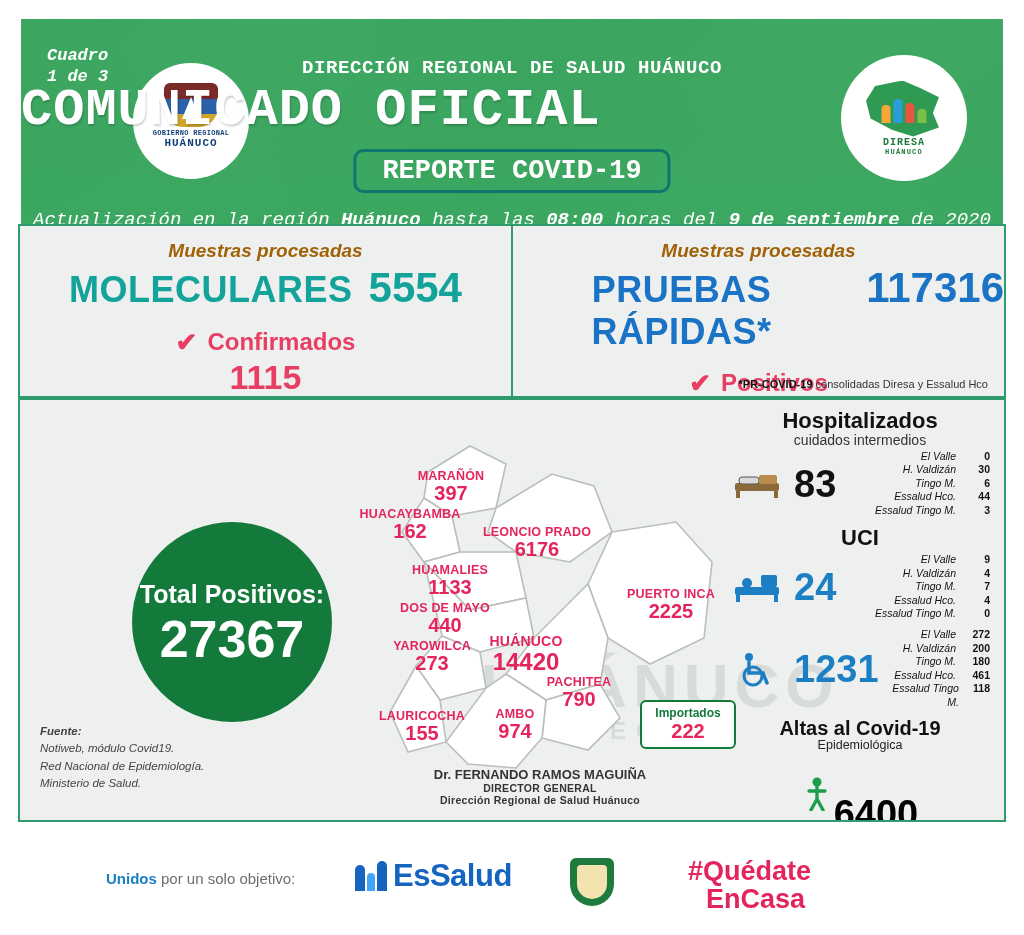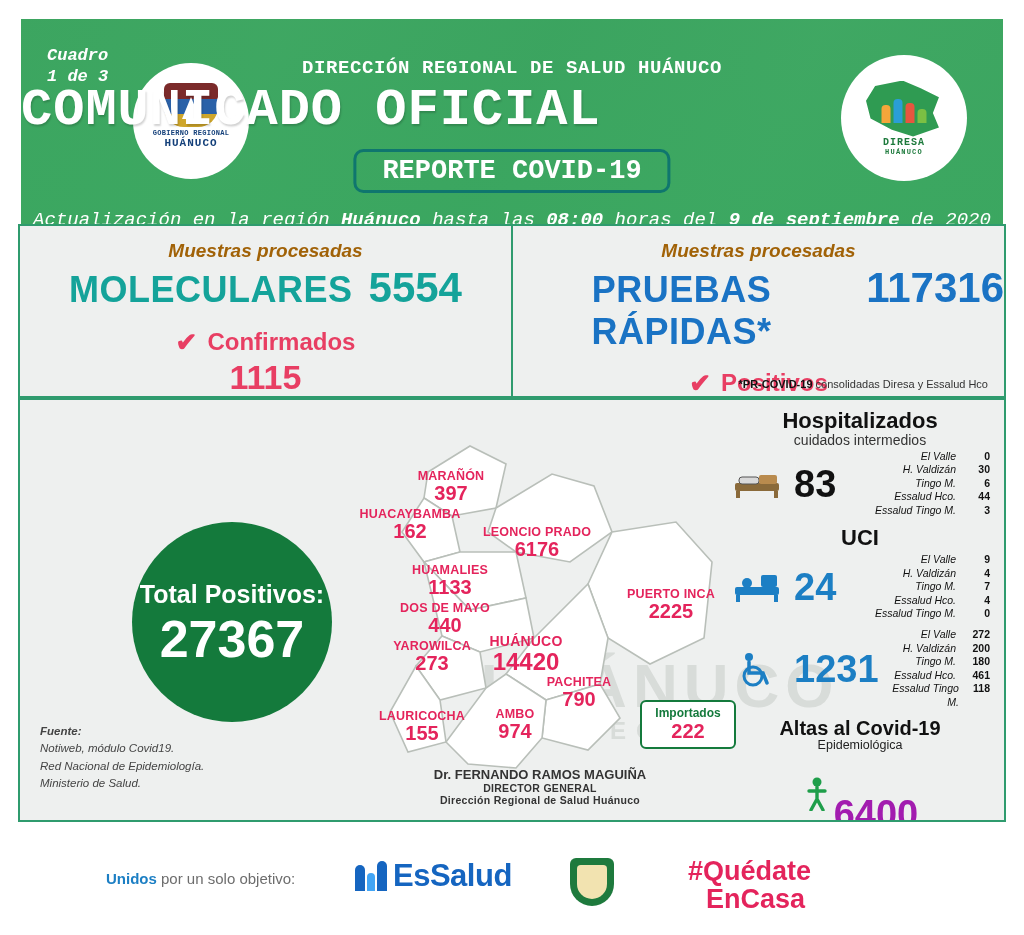--- a/index.html
+++ b/index.html
@@ -176,21 +176,21 @@
 
   
   .rstats { position:absolute; right:14px; top:8px; width:260px; }
   .block { position:relative; margin-bottom:8px; }
   .b-title { text-align:center; font-weight:bold; font-size:22px; color:#111; }
   .b-sub { text-align:center; font-size:14px; color:#333; margin-top:-2px;}
   .b-body { display:flex; align-items:center; justify-content:flex-start; gap:8px; margin-top:2px;}
   .b-icon { width:56px; height:40px; flex:none; display:flex; align-items:center; justify-content:center;}
   .b-num { font-size:38px; font-weight:bold; line-height:1; }
   .num-blue { color:#1c7fc4; }
-  .num-green { color:#a21caf;margin-top:41px; }
+  .num-green { color:#000000;margin-top:41px; }
   .num-dark { color:#111; }
   .b-list { font-size:10.5px; line-height:1.28; margin-left:auto; text-align:right; }
   .b-list .row { display:flex; justify-content:flex-end; gap:8px; }
   .b-list .nm { font-style:italic; font-weight:normal; color:#111; }
   .b-list .vl { width:26px; text-align:right; font-weight:bold; color:#111; }
   .b-title.sm { font-size:20px; }
   .altascovid-sub { text-align:center; font-size:12.5px; color:#222; margin-top:-2px;}
 
   
   .footer { position:absolute; left:0; top:838px; width:1024px; height:97px; background:#fff; }

